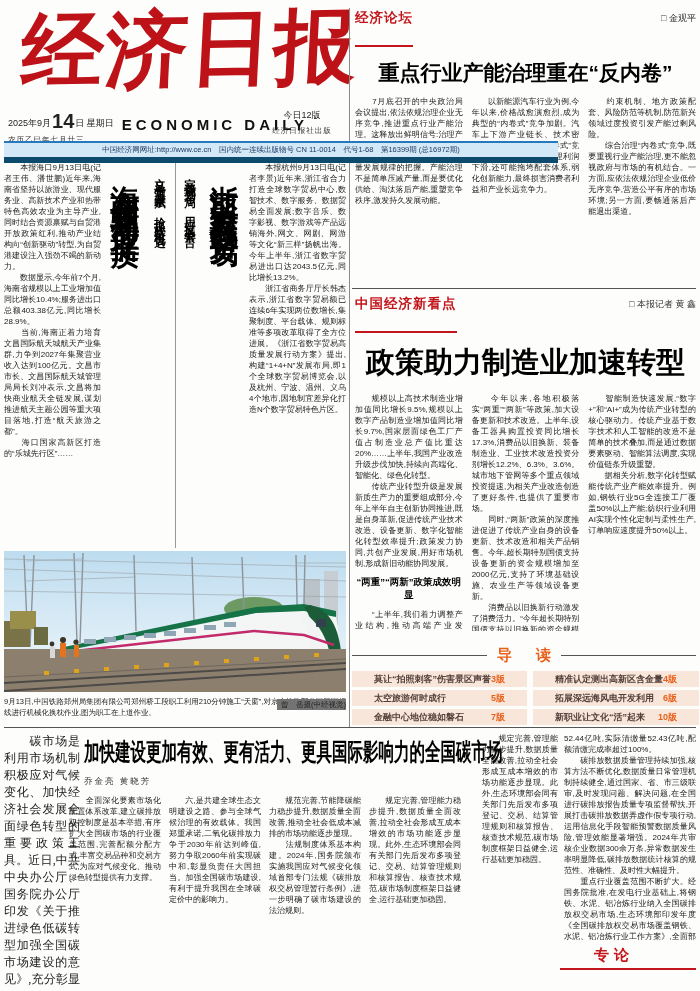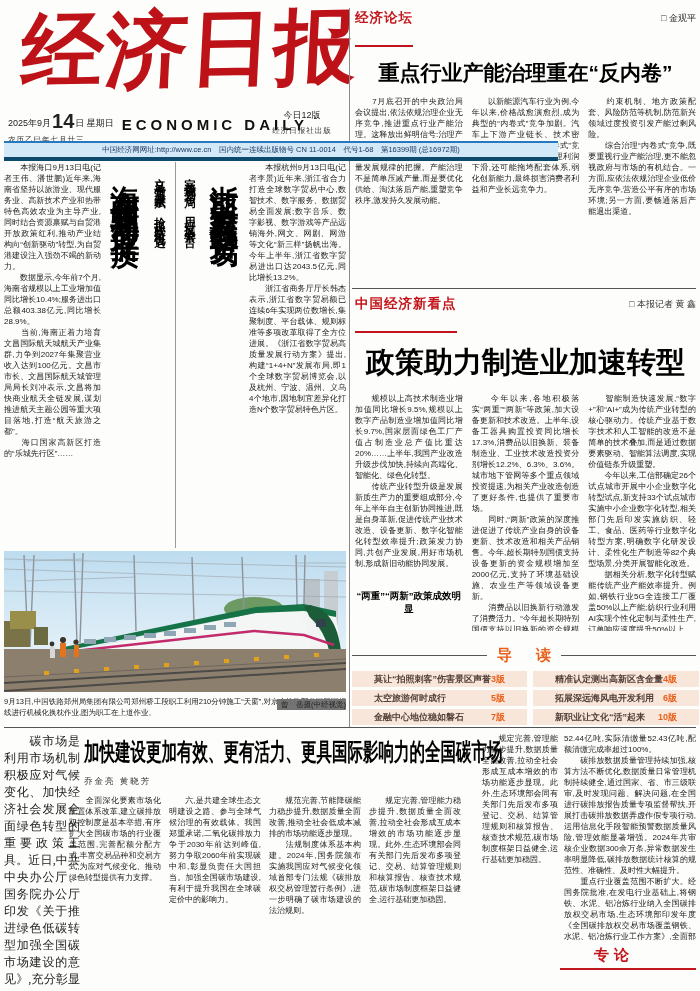--- a/index.html
+++ b/index.html
@@ -12,21 +12,21 @@
   .dateblock{position:absolute;left:8px;top:110px;width:150px;}
   .dateblock .l1{font-size:9px;color:#222;}
   .dateblock .big{font-size:20px;font-weight:bold;vertical-align:-2px;padding:0 1px;}
   .dateblock .l2{font-size:7.5px;letter-spacing:1px;margin-top:2px;color:#333;}
   .eng{position:absolute;left:118px;top:116px;width:190px;text-align:right;
        font-size:15px;font-weight:bold;letter-spacing:4px;color:#111;}
   .mastright{position:absolute;left:258px;top:109px;width:88px;text-align:center;}
   .mastright .r1{font-size:9px;color:#222;}
   .mastright .r2{font-size:7.5px;color:#333;margin-top:4px;letter-spacing:1px;}
   .infobar{position:absolute;left:4px;top:141px;width:554px;height:14px;
-      background:#d3e9f8;border-top:2px solid #2679bc;border-bottom:4px solid #0c4a6e;
+      background:#d3e9f8;border-top:2px solid #2679bc;border-bottom:6px solid #0c4a6e;
       font-size:7.5px;line-height:14px;text-align:center;color:#17335c;z-index:5;white-space:nowrap;overflow:hidden;}
   
   .tcol{font-size:8px;line-height:11px;text-align:justify;color:#1a1a1a;
         white-space:pre-line;overflow:hidden;}
   .vline{width:1px;background:#999;}
   .hrule{position:absolute;background:#555;height:1px;}
   
   .leftblock{position:absolute;left:4px;top:162px;width:342px;height:386px;
        display:flex;justify-content:space-between;}
   .vhead{writing-mode:vertical-rl;font-weight:900;font-size:29px;line-height:40px;
@@ -48,21 +48,21 @@
   .forum-headline{margin-top:12px;text-align:center;font-size:21px;font-weight:900;
        letter-spacing:0;color:#000;white-space:nowrap;}
   .cols3{display:flex;gap:9px;margin-top:9px;}
   .cols3 .tcol{flex:1;}
   .forum .cols3 .tcol{height:178px;}
   .lookpoint{position:absolute;left:355px;top:294px;width:341px;}
   .lp-headline{margin-top:10px;text-align:center;font-size:29px;font-weight:900;
        color:#000;white-space:nowrap;}
   .lookpoint .cols3{margin-top:10px;}
   .lookpoint .colwrap{flex:1;height:238px;overflow:hidden;}
-  .colsub{font-weight:bold;font-size:9.5px;text-align:center;margin:21px 0;color:#000;}
+  .colsub{font-weight:bold;font-size:9.5px;text-align:center;margin:7px 0;color:#000;}
   .blk{font-size:8px;line-height:11px;text-align:justify;color:#1a1a1a;white-space:pre-line;}
   
   .daodu{position:absolute;left:352px;top:646px;width:344px;}
   .dd-head{display:flex;align-items:center;}
   .dd-line{flex:1;height:1px;background:#555;}
   .dd-title{color:#e8611c;font-weight:bold;font-size:15px;letter-spacing:10px;padding-left:10px;}
   .dd-grid{display:grid;grid-template-columns:1fr 1fr;gap:3px 6px;margin-top:6px;}
   .dd-item{background:#f9e6da;height:16px;display:flex;align-items:center;
        justify-content:space-between;padding:0 22px;}
   .dd-item .t{font-size:9px;font-weight:bold;color:#53403a;white-space:nowrap;overflow:hidden;}
@@ -238,21 +238,20 @@
 
       </div>
       <div class="colwrap">
         <div class="blk">　　今年以来,各地积极落实“两重”“两新”等政策,加大设备更新和技术改造。上半年,设备工器具购置投资同比增长17.3%,消费品以旧换新、装备制造业、工业技术改造投资分别增长12.2%、6.3%、3.6%。城市地下管网等多个重点领域投资提速,为相关产业改造创造了更好条件,也提供了重要市场。</div>
         <div class="blk">　　同时,“两新”政策的深度推进促进了传统产业自身的设备更新、技术改造和相关产品销售。今年,超长期特别国债支持设备更新的资金规模增加至2000亿元,支持了环境基础设施、农业生产等领域设备更新。</div>
         <div class="blk">　　消费品以旧换新行动激发了消费活力。“今年超长期特别国债支持以旧换新的资金规模增加至3000亿元,支持范围涵盖汽车、家电、家装、电动自行车、手机等数码产品五大类消费品。截至6月底,五大类消费品以旧换新带动销售额超1.6万亿元。”赵刚说。</div>
 
       </div>
       <div class="colwrap">
         <div class="blk">　　智能制造快速发展,“数字+”和“AI+”成为传统产业转型的核心驱动力。传统产业基于数字技术和人工智能的改造不是简单的技术叠加,而是通过数据要素驱动、智能算法调度,实现价值链条升级重塑。</div>
-        <div class="blk">　　今年以来,工信部确定26个试点城市开展中小企业数字化转型试点,新支持33个试点城市实施中小企业数字化转型,相关部门先后印发实施纺织、轻工、食品、医药等行业数字化转型方案,明确数字化研发设计、柔性化生产制造等82个典型场景,分类开展智能化改造。</div>
         <div class="blk">　　据相关分析,数字化转型赋能传统产业产能效率提升。例如,钢铁行业5G全连接工厂覆盖50%以上产能;纺织行业利用AI实现个性化定制与柔性生产,订单响应速度提升50%以上。</div>
 
       </div>
     </div>
   </div>
 
   <div class="daodu">
     <div class="dd-head">
       <div class="dd-line"></div>
       <div class="dd-title">导 读</div>

